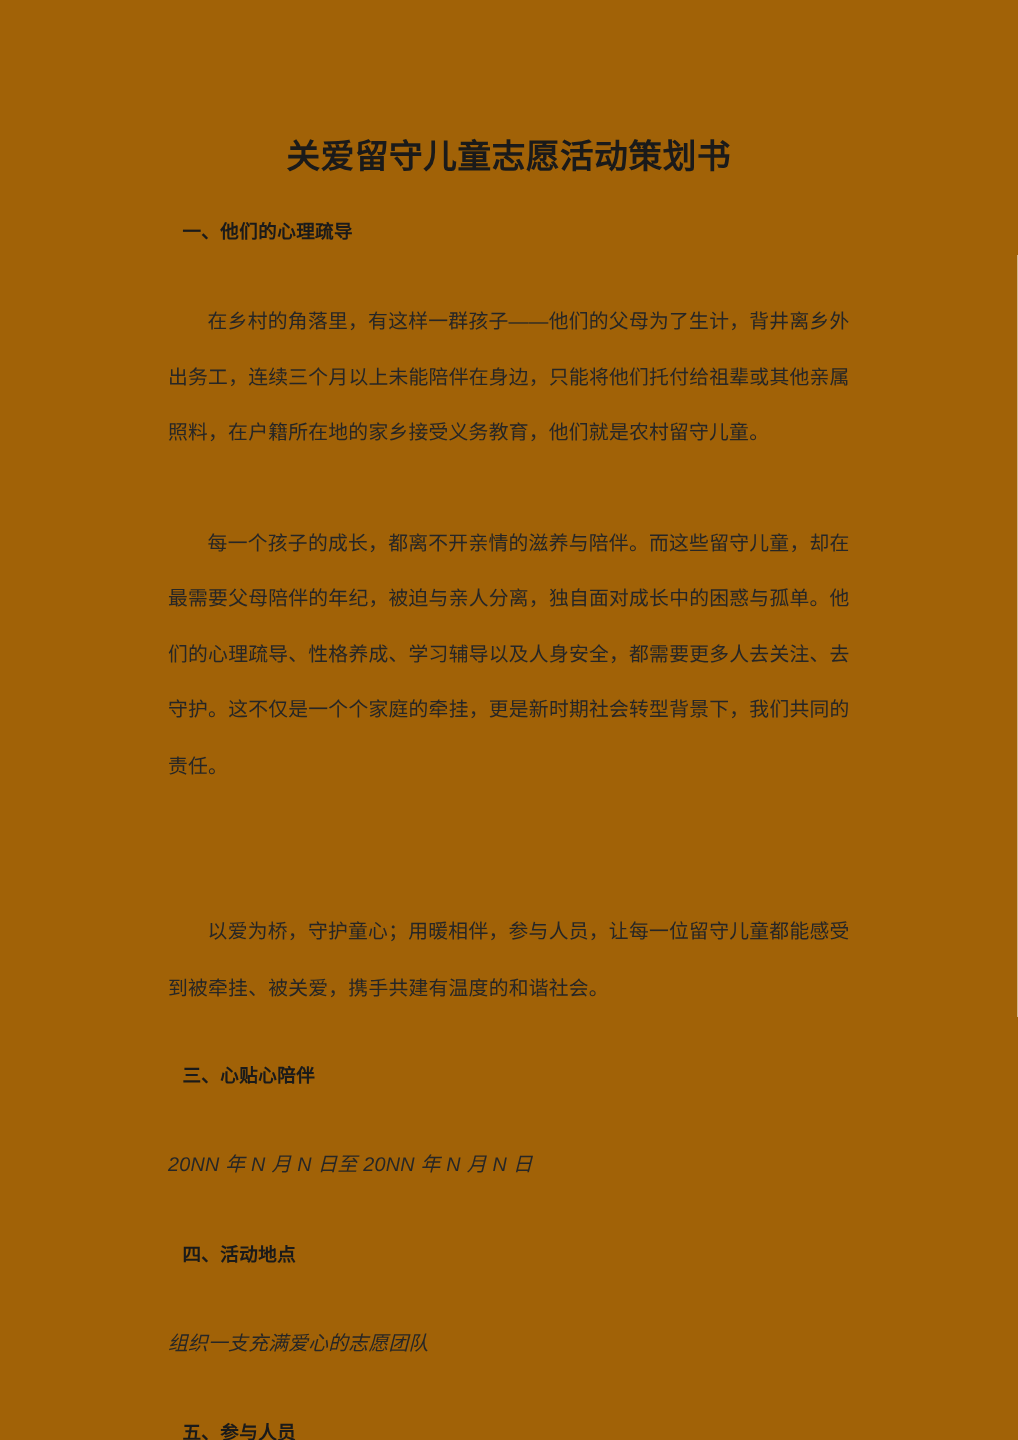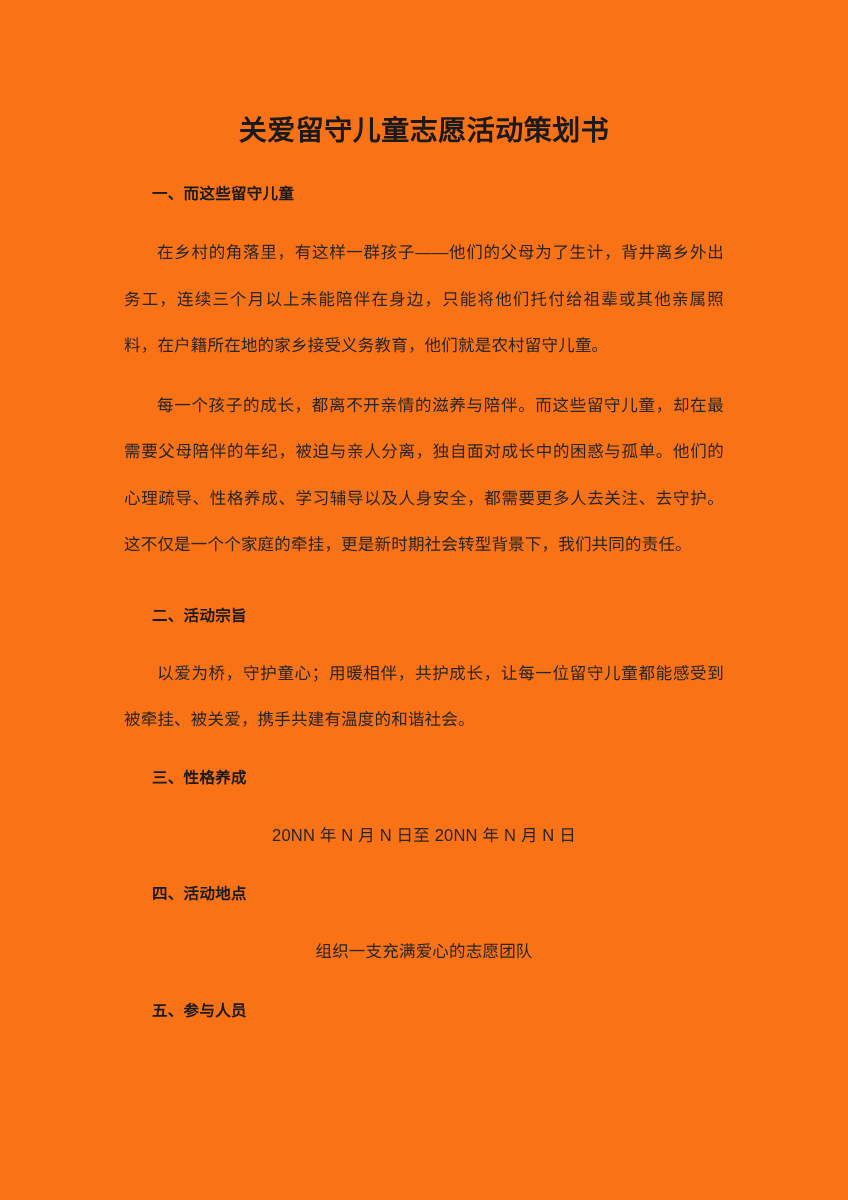--- a/index.html
+++ b/index.html
@@ -14,21 +14,21 @@
     overflow: hidden;
     font-family: "Liberation Sans", "DejaVu Sans", sans-serif;
     color: #1a1a1a;
     -webkit-font-smoothing: antialiased;
   }
 
   .page {
     position: relative;
     width: 848px;
     height: 1200px;
-    background: #f97316;
+    background: #a16207;
     box-sizing: border-box;
     padding: 0;
   }
 
   .doc-body {
     position: absolute;
     left: 124px;
     top: 0;
     width: 600px;
   }
@@ -52,32 +52,33 @@
     line-height: 22px;
     margin: 0;
     padding-left: 28px;
     letter-spacing: 0.3px;
   }
 
   .para {
     font-size: 16.5px;
     line-height: 46.5px;
     color: #262626;
-    margin: 0;
+    margin: 16px;
     text-align: justify;
     text-justify: inter-ideograph;
     letter-spacing: 0.2px;
   }
 
   .para.indent {
     text-indent: 2em;
   }
 
   .para.plain {
-    text-align: center;
+    text-align: left;
+    font-style: italic;
   }
 
   
   .sp-heading-top-1 { height: 34px; }
   .sp-after-heading { height: 24px; }
   .sp-para-gap      { height: 13px; }
   .sp-before-h2     { height: 24px; }
   .sp-before-h3     { height: 24px; }
   .sp-before-h4     { height: 25px; }
   .sp-before-h5     { height: 25px; }
@@ -86,44 +87,43 @@
 </head>
 <body>
 
 <div class="page">
   <div class="doc-body">
 
     <h1 class="doc-title">关爱留守儿童志愿活动策划书</h1>
 
     <div class="sp-heading-top-1"></div>
 
-    <h2 class="section-heading">一、而这些留守儿童</h2>
+    <h2 class="section-heading">一、他们的心理疏导</h2>
 
     <div class="sp-after-heading"></div>
 
     <p class="para indent">在乡村的角落里，有这样一群孩子——他们的父母为了生计，背井离乡外出务工，连续三个月以上未能陪伴在身边，只能将他们托付给祖辈或其他亲属照料，在户籍所在地的家乡接受义务教育，他们就是农村留守儿童。</p>
 
     <div class="sp-para-gap"></div>
 
     <p class="para indent">每一个孩子的成长，都离不开亲情的滋养与陪伴。而这些留守儿童，却在最需要父母陪伴的年纪，被迫与亲人分离，独自面对成长中的困惑与孤单。他们的心理疏导、性格养成、学习辅导以及人身安全，都需要更多人去关注、去守护。这不仅是一个个家庭的牵挂，更是新时期社会转型背景下，我们共同的责任。</p>
 
     <div class="sp-para-gap"></div>
 
 
     <div class="sp-before-h2"></div>
 
-    <h2 class="section-heading">二、活动宗旨</h2>
 
     <div class="sp-after-heading-sm"></div>
 
-    <p class="para indent">以爱为桥，守护童心；用暖相伴，共护成长，让每一位留守儿童都能感受到被牵挂、被关爱，携手共建有温度的和谐社会。</p>
+    <p class="para indent">以爱为桥，守护童心；用暖相伴，参与人员，让每一位留守儿童都能感受到被牵挂、被关爱，携手共建有温度的和谐社会。</p>
 
     <div class="sp-before-h3"></div>
 
-    <h2 class="section-heading">三、性格养成</h2>
+    <h2 class="section-heading">三、心贴心陪伴</h2>
 
     <div class="sp-after-heading-sm"></div>
 
     <p class="para plain">20NN 年 N 月 N 日至 20NN 年 N 月 N 日</p>
 
     <div class="sp-before-h4"></div>
 
     <h2 class="section-heading">四、活动地点</h2>
 
     <div class="sp-after-heading-sm"></div>

